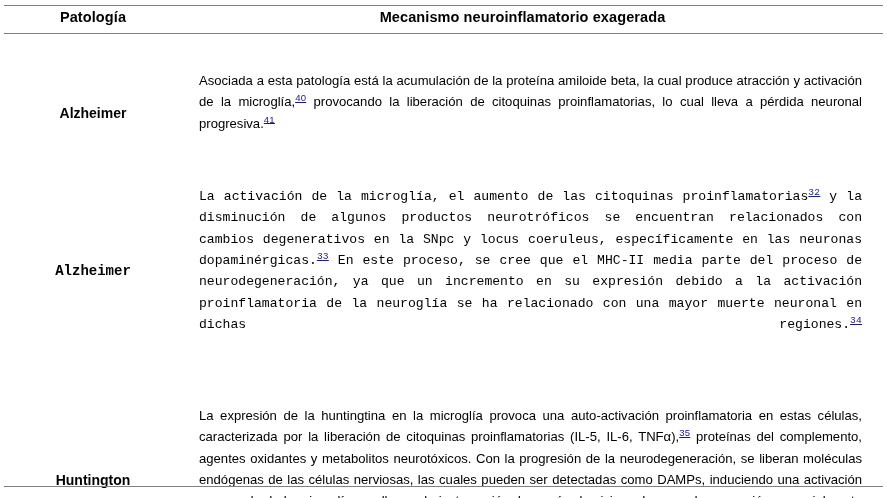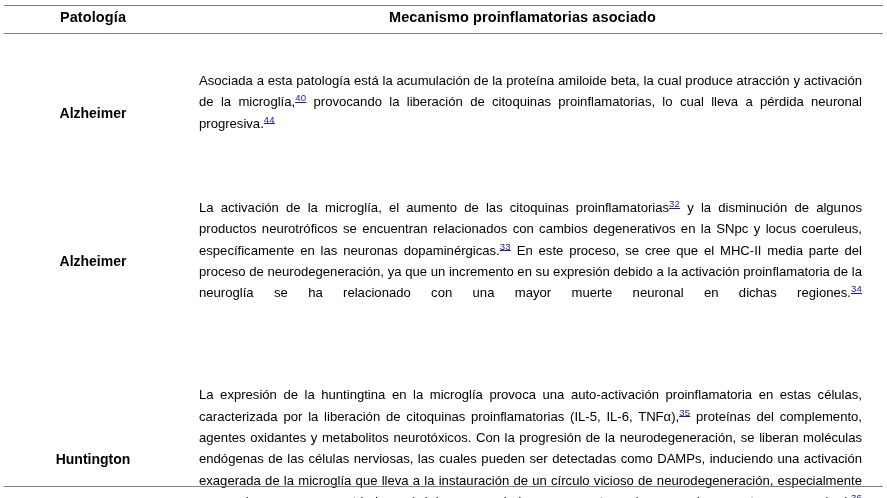--- a/index.html
+++ b/index.html
@@ -84,21 +84,21 @@
   td.cell-mech {
     text-align: justify;
     text-justify: inter-word;
     line-height: 1.63;
     padding-left: 13px;
     padding-right: 25px;
     font-size: 13.1px;
   }
 
   .row-alz td { height: 95px; padding-top: 16px; padding-bottom: 10px; }
-  .row-par td { height: 150px; padding-top: 16px; padding-bottom: 10px; }
+  .row-par td { height: 150px; padding-top: 16px; padding-bottom: 10px; font-family: Liberation Mono, monospace; }
   .row-hun td { height: 190px; padding-top: 18px; padding-bottom: 12px; }
 
   .para {
     margin: 0;
     text-align: justify;
     text-justify: inter-word;
   }
   
   .para:after {
     content: "";
@@ -127,32 +127,32 @@
   <div class="rule-bottom"></div>
 
   <table class="neuro-table">
     <colgroup>
       <col class="col-path">
       <col class="col-mech">
     </colgroup>
     <thead>
       <tr>
         <th class="th-path">Patología</th>
-        <th class="th-mech">Mecanismo proinflamatorias asociado</th>
+        <th class="th-mech">Mecanismo neuroinflamatorio exagerada</th>
       </tr>
     </thead>
     <tbody>
       <tr class="spacer-row">
         <td></td>
         <td></td>
       </tr>
       <tr class="row-alz">
         <td class="cell-path">Alzheimer</td>
         <td class="cell-mech">
-          <p class="para">Asociada a esta patología está la acumulación de la proteína amiloide beta, la cual produce atracción y activación de la microglía,<sup class="ref">40</sup> provocando la liberación de citoquinas proinflamatorias, lo cual lleva a pérdida neuronal progresiva.<sup class="ref">44</sup></p>
+          <p class="para">Asociada a esta patología está la acumulación de la proteína amiloide beta, la cual produce atracción y activación de la microglía,<sup class="ref">40</sup> provocando la liberación de citoquinas proinflamatorias, lo cual lleva a pérdida neuronal progresiva.<sup class="ref">41</sup></p>
         </td>
       </tr>
       <tr class="row-par">
         <td class="cell-path">Alzheimer</td>
         <td class="cell-mech">
           <p class="para">La activación de la microglía, el aumento de las citoquinas proinflamatorias<sup class="ref">32</sup> y la disminución de algunos productos neurotróficos se encuentran relacionados con cambios degenerativos en la SNpc y locus coeruleus, específicamente en las neuronas dopaminérgicas.<sup class="ref">33</sup> En este proceso, se cree que el MHC-II media parte del proceso de neurodegeneración, ya que un incremento en su expresión debido a la activación proinflamatoria de la neuroglía se ha relacionado con una mayor muerte neuronal en dichas regiones.<sup class="ref">34</sup></p>
         </td>
       </tr>
       <tr class="row-hun">
         <td class="cell-path">Huntington</td>

